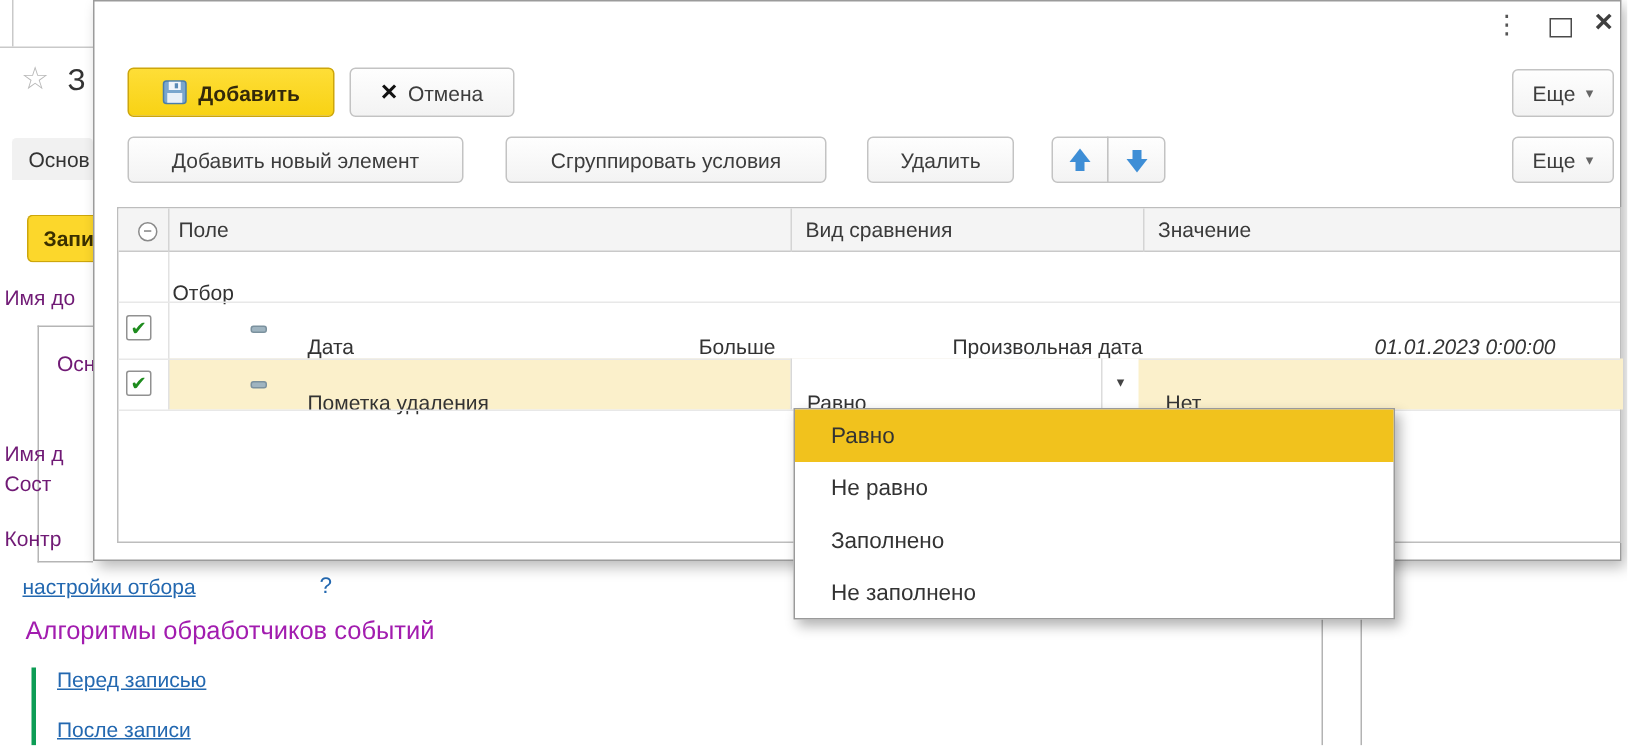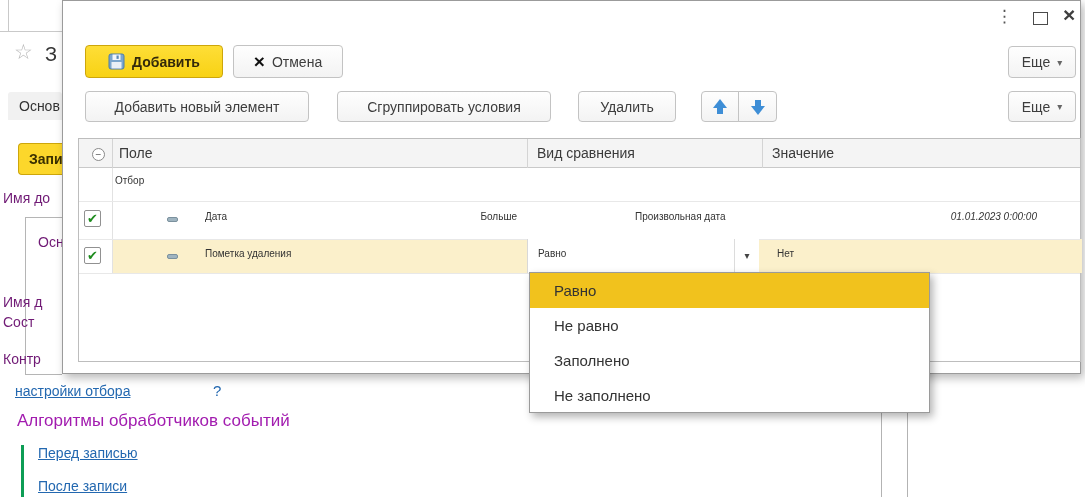--- a/index.html
+++ b/index.html
@@ -55,21 +55,21 @@
   .arrow-up .stem { top:8px; }
   .arrow-down .tri { bottom:0; border-top:9px solid #3e8ed6; }
   .arrow-down .stem { bottom:8px; }
 
   
   #grid { left:15px; top:137px; width:1003px; height:224px; border:1px solid #bdbdbd; background:#fff; }
   .g-header { position:absolute; left:0; top:0; width:100%; height:29px; background:#f4f4f4; border-bottom:1px solid #c9c9c9; }
   .g-sep { position:absolute; top:0; width:1px; height:29px; background:#d4d4d4; }
   .hdr-lbl { position:absolute; top:6px; font-size:14px; color:#3a3a3a; white-space:nowrap; }
   .g-row-line { position:absolute; left:0; width:100%; height:1px; background:#e8e8e8; }
-  .cell-txt { position:absolute; font-size:10px; color:#333; white-space:nowrap; }
+  .cell-txt { position:absolute; font-size:14px; color:#333; white-space:nowrap;margin-top:12px; }
   .collapse-ico { position:absolute; left:13px; top:9px; width:13px; height:13px; border:1px solid #8a8a8a; border-radius:50%;
                   font-size:10px; color:#555; text-align:center; line-height:11px; background:#fff; }
   .chk { position:absolute; left:5px; width:17px; height:17px; background:#fff; border:1px solid #919191; border-radius:2px;
          text-align:center; line-height:15px; font-size:13px; color:#1e8c1e; cursor:pointer; }
   .dash-ico { position:absolute; left:88px; width:11px; height:5px; background:#9fb4c0; border:1px solid #7b919e; border-radius:2px; }
   .row-hl { position:absolute; left:33px; top:100px; width:970px; height:34px; background:#fbf0cb; }
   .col-line { position:absolute; left:33px; top:29px; width:1px; height:105px; background:#e2e2e2; }
   .combo { position:absolute; left:448px; top:100px; width:232px; height:34px; background:#fff; border-left:1px solid #d8d8d8; }
   .combo-div { position:absolute; right:24px; top:0; width:1px; height:34px; background:#dcdcdc; }
   .combo-btn { position:absolute; right:0; top:0; width:24px; height:34px; text-align:center; line-height:34px; font-size:10px; color:#444; cursor:pointer; }

